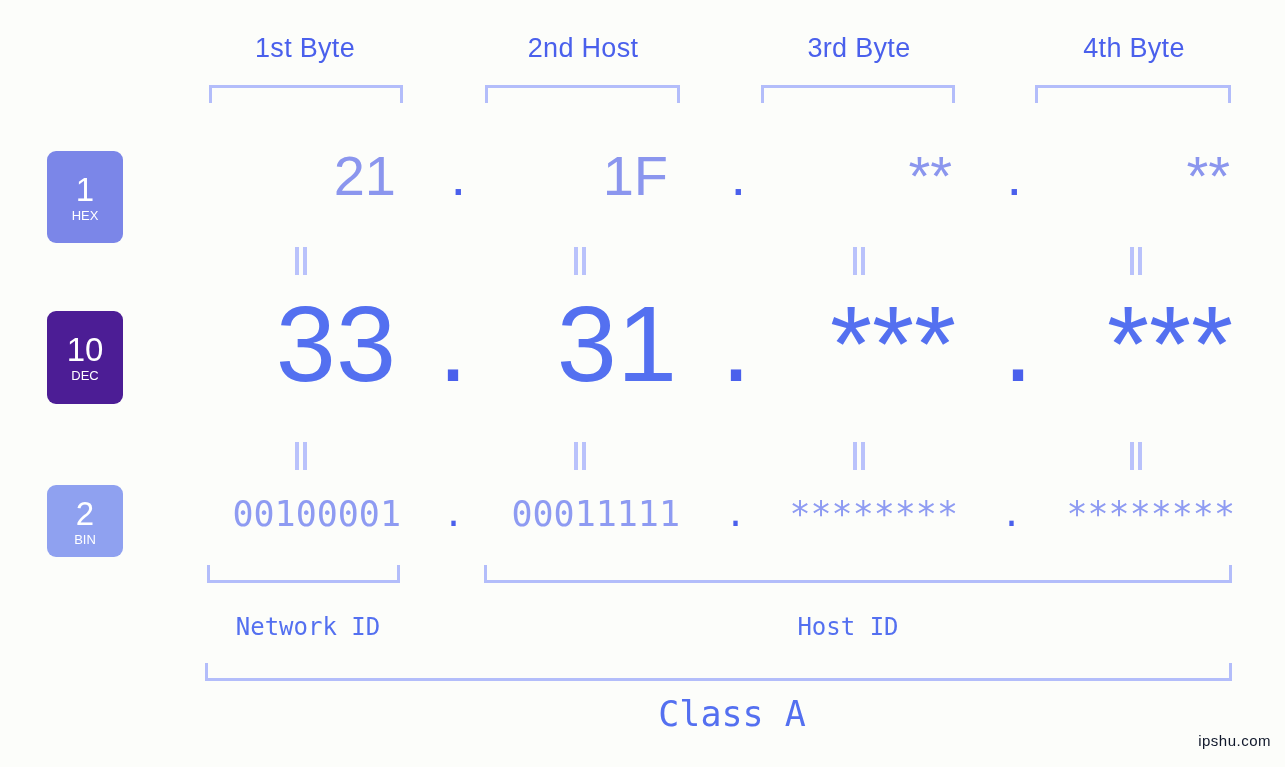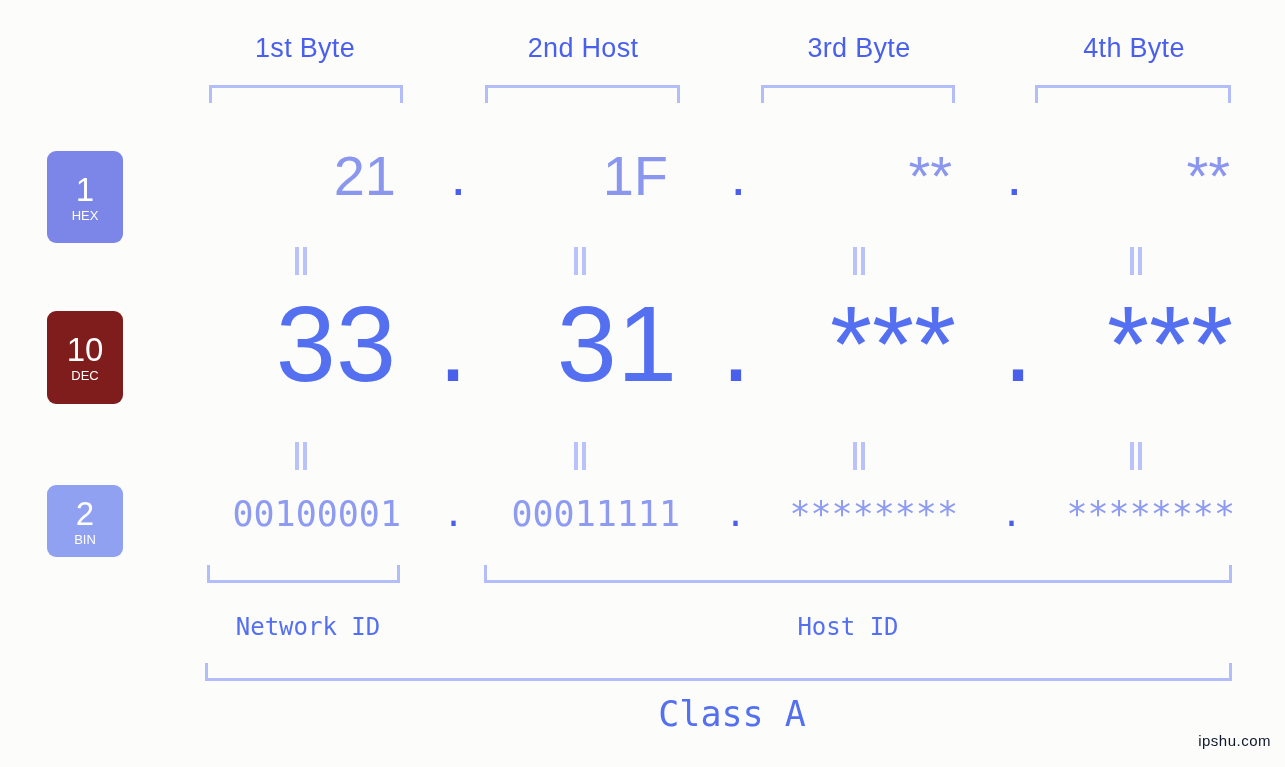--- a/index.html
+++ b/index.html
@@ -63,21 +63,21 @@
     display: flex;
     flex-direction: column;
     align-items: center;
     justify-content: center;
     line-height: 1;
   }
   .badge .num { font-size: 33px; font-weight: 400; }
   .badge .sub { font-size: 13px; font-weight: 400; margin-top: 3px; }
 
   #badge-hex { top: 151px; height: 92px; background: #7b86e8; }
-  #badge-dec { top: 311px; height: 93px; background: #7f1d1d; }
+  #badge-dec { top: 311px; height: 93px; background: #4c1d95; }
   #badge-bin { top: 485px; height: 72px; background: #8fa1f0; }
 
   
   .val {
     position: absolute;
     text-align: right;
     white-space: nowrap;
   }
 
   .hex-val {

